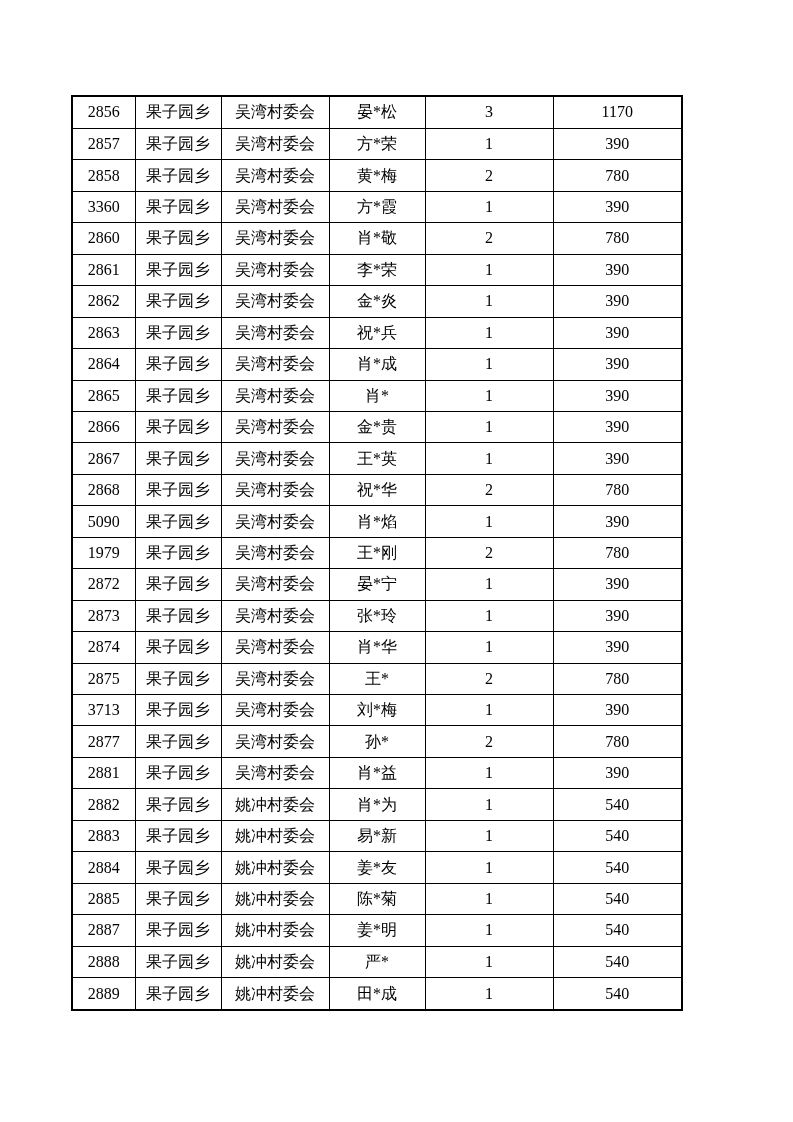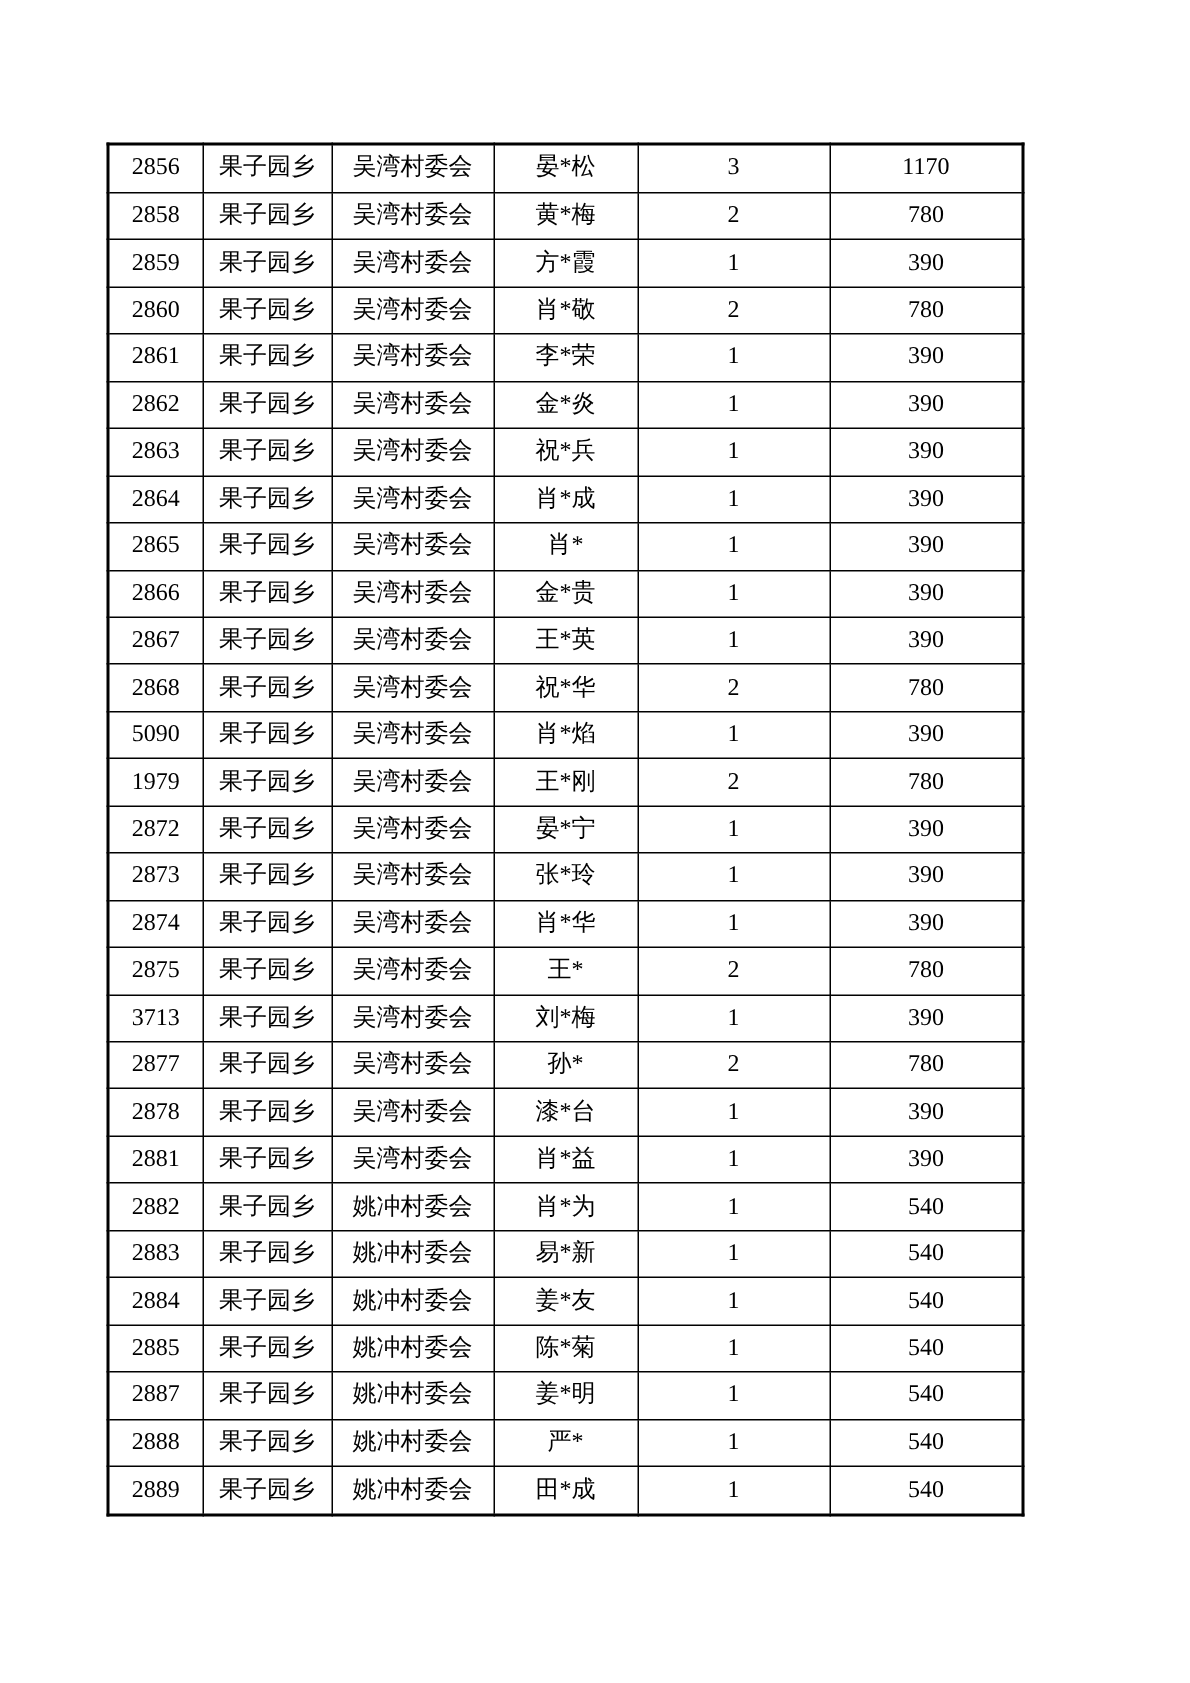--- a/index.html
+++ b/index.html
@@ -59,29 +59,37 @@
     <tbody>
         <tr>
     <td>2856</td>
     <td>果子园乡</td>
     <td>吴湾村委会</td>
     <td>晏*松</td>
     <td>3</td>
     <td>1170</td>
   </tr>
         <tr>
+    <td>2857</td>
+    <td>果子园乡</td>
+    <td>吴湾村委会</td>
+    <td>方*荣</td>
+    <td>1</td>
+    <td>390</td>
+  </tr>
+        <tr>
     <td>2858</td>
     <td>果子园乡</td>
     <td>吴湾村委会</td>
     <td>黄*梅</td>
     <td>2</td>
     <td>780</td>
   </tr>
         <tr>
-    <td>2859</td>
+    <td>3360</td>
     <td>果子园乡</td>
     <td>吴湾村委会</td>
     <td>方*霞</td>
     <td>1</td>
     <td>390</td>
   </tr>
         <tr>
     <td>2860</td>
     <td>果子园乡</td>
     <td>吴湾村委会</td>
@@ -209,28 +217,20 @@
     <td>1</td>
     <td>390</td>
   </tr>
         <tr>
     <td>2877</td>
     <td>果子园乡</td>
     <td>吴湾村委会</td>
     <td>孙*</td>
     <td>2</td>
     <td>780</td>
-  </tr>
-        <tr>
-    <td>2878</td>
-    <td>果子园乡</td>
-    <td>吴湾村委会</td>
-    <td>漆*台</td>
-    <td>1</td>
-    <td>390</td>
   </tr>
         <tr>
     <td>2881</td>
     <td>果子园乡</td>
     <td>吴湾村委会</td>
     <td>肖*益</td>
     <td>1</td>
     <td>390</td>
   </tr>
         <tr>

